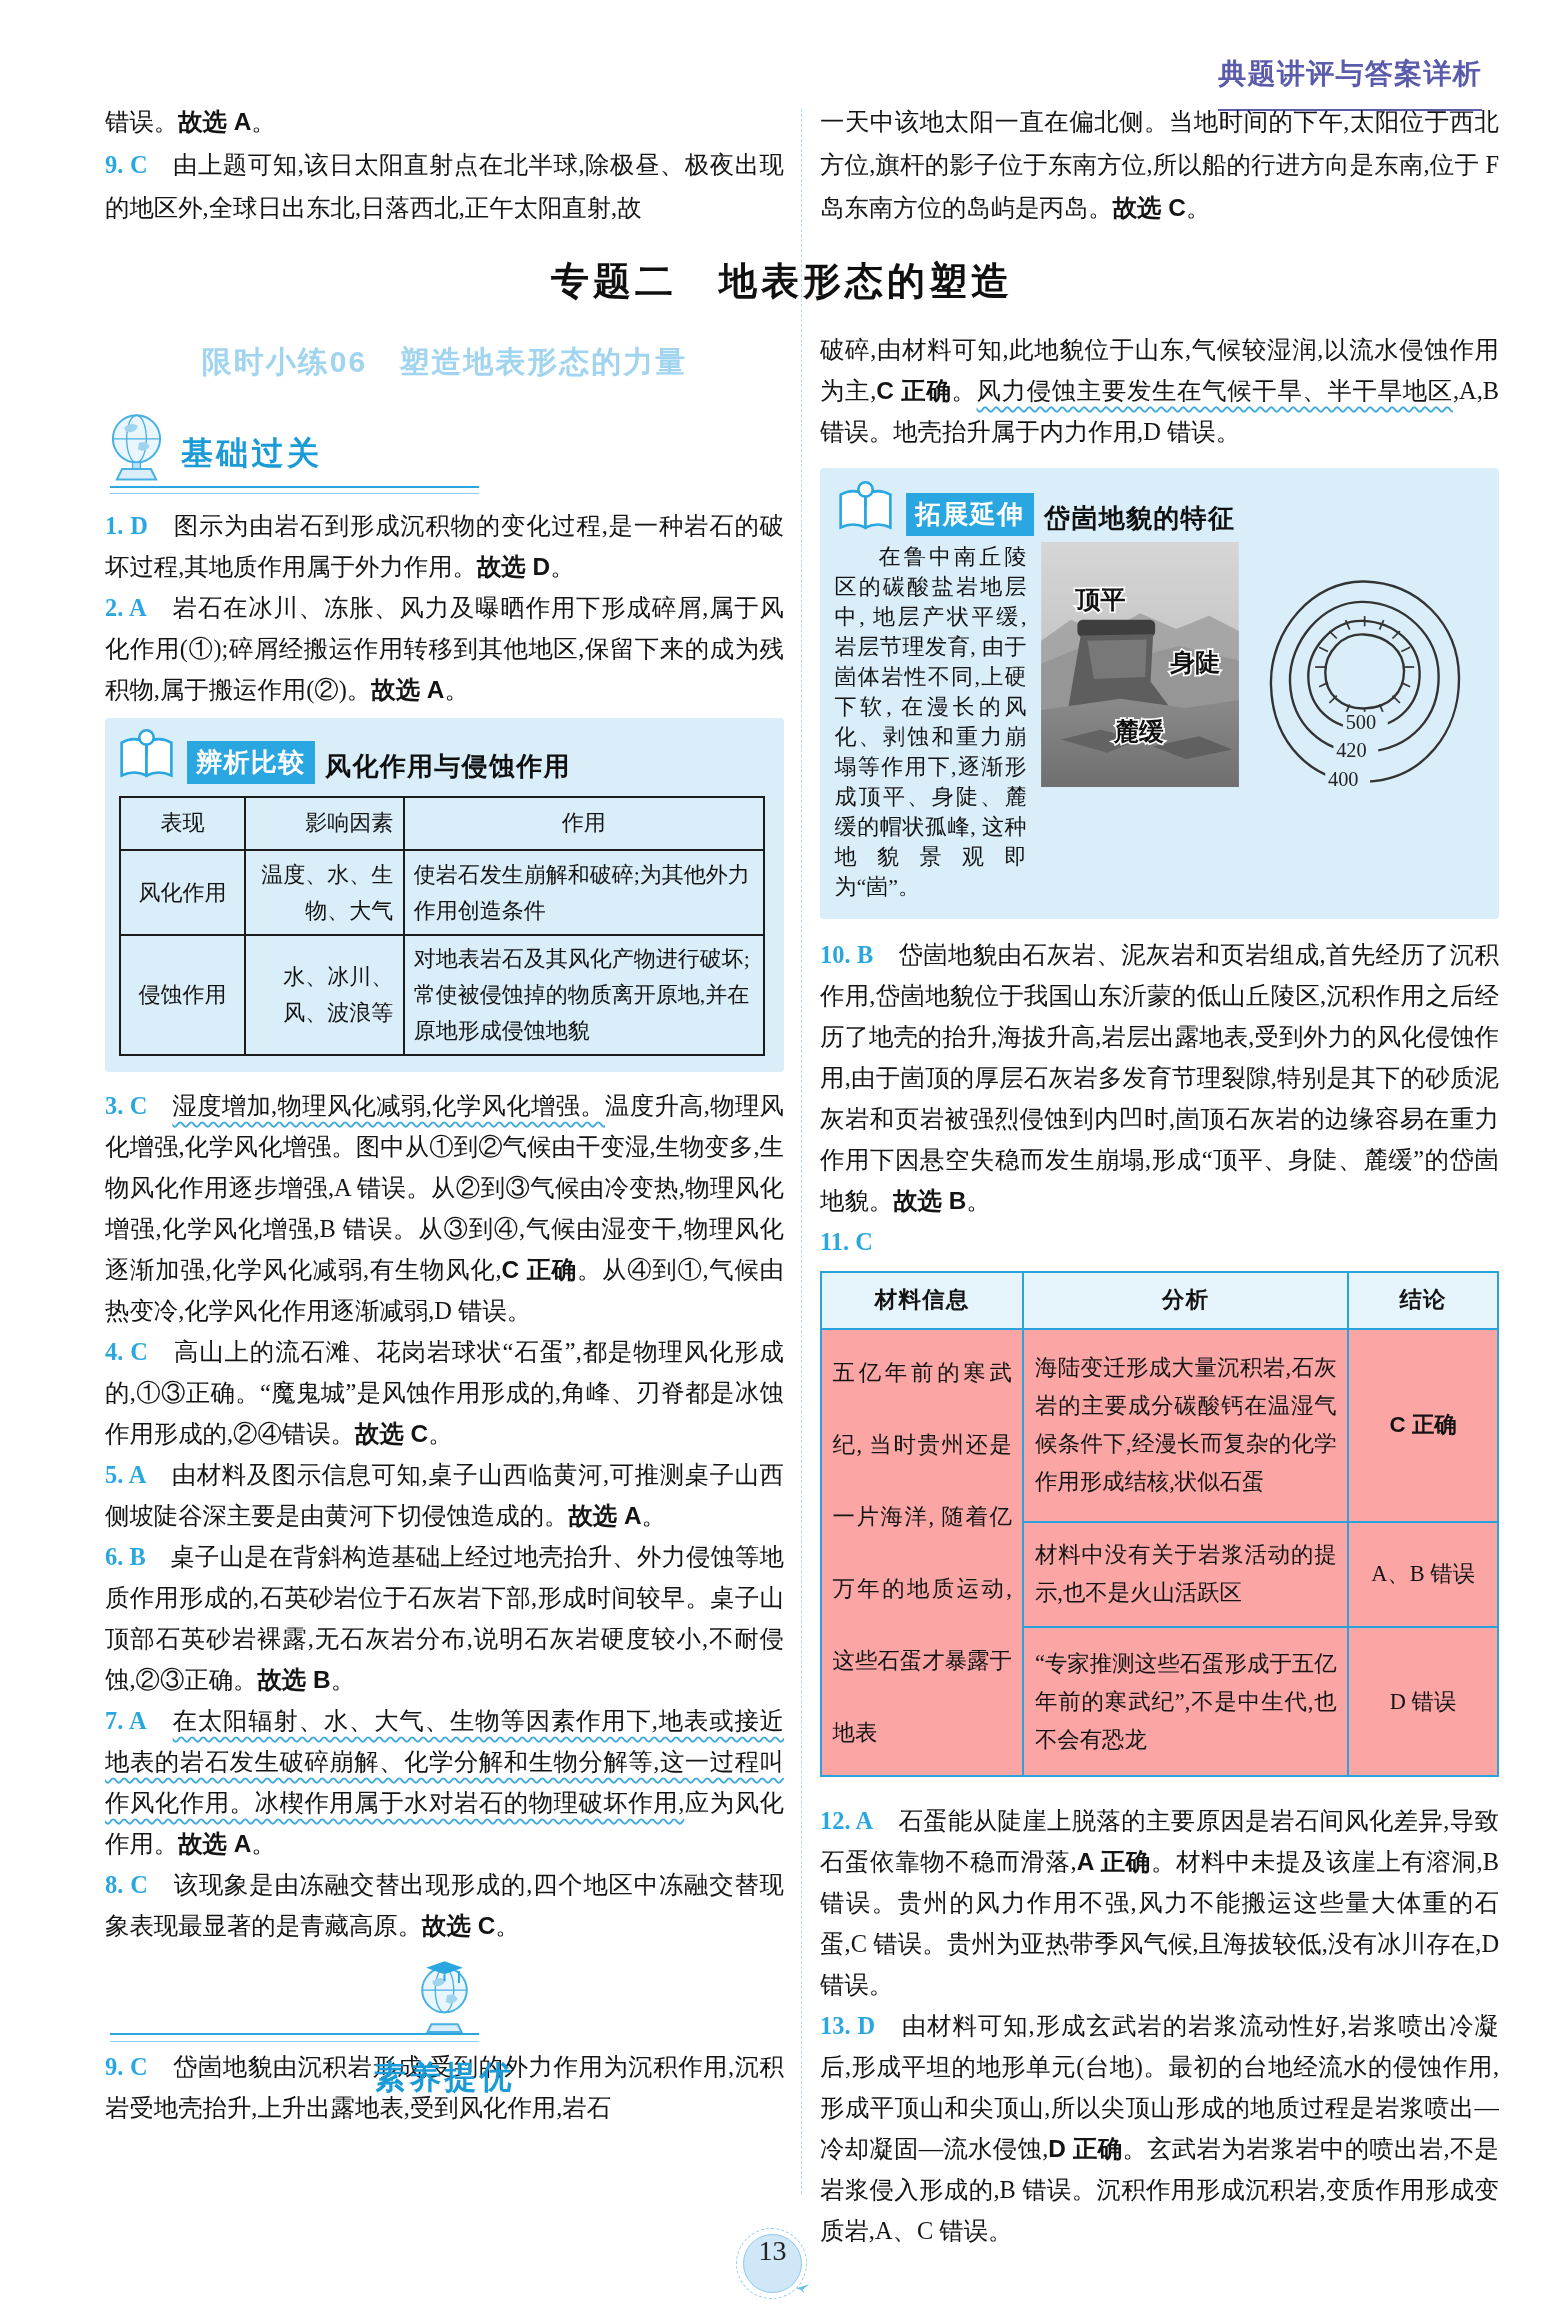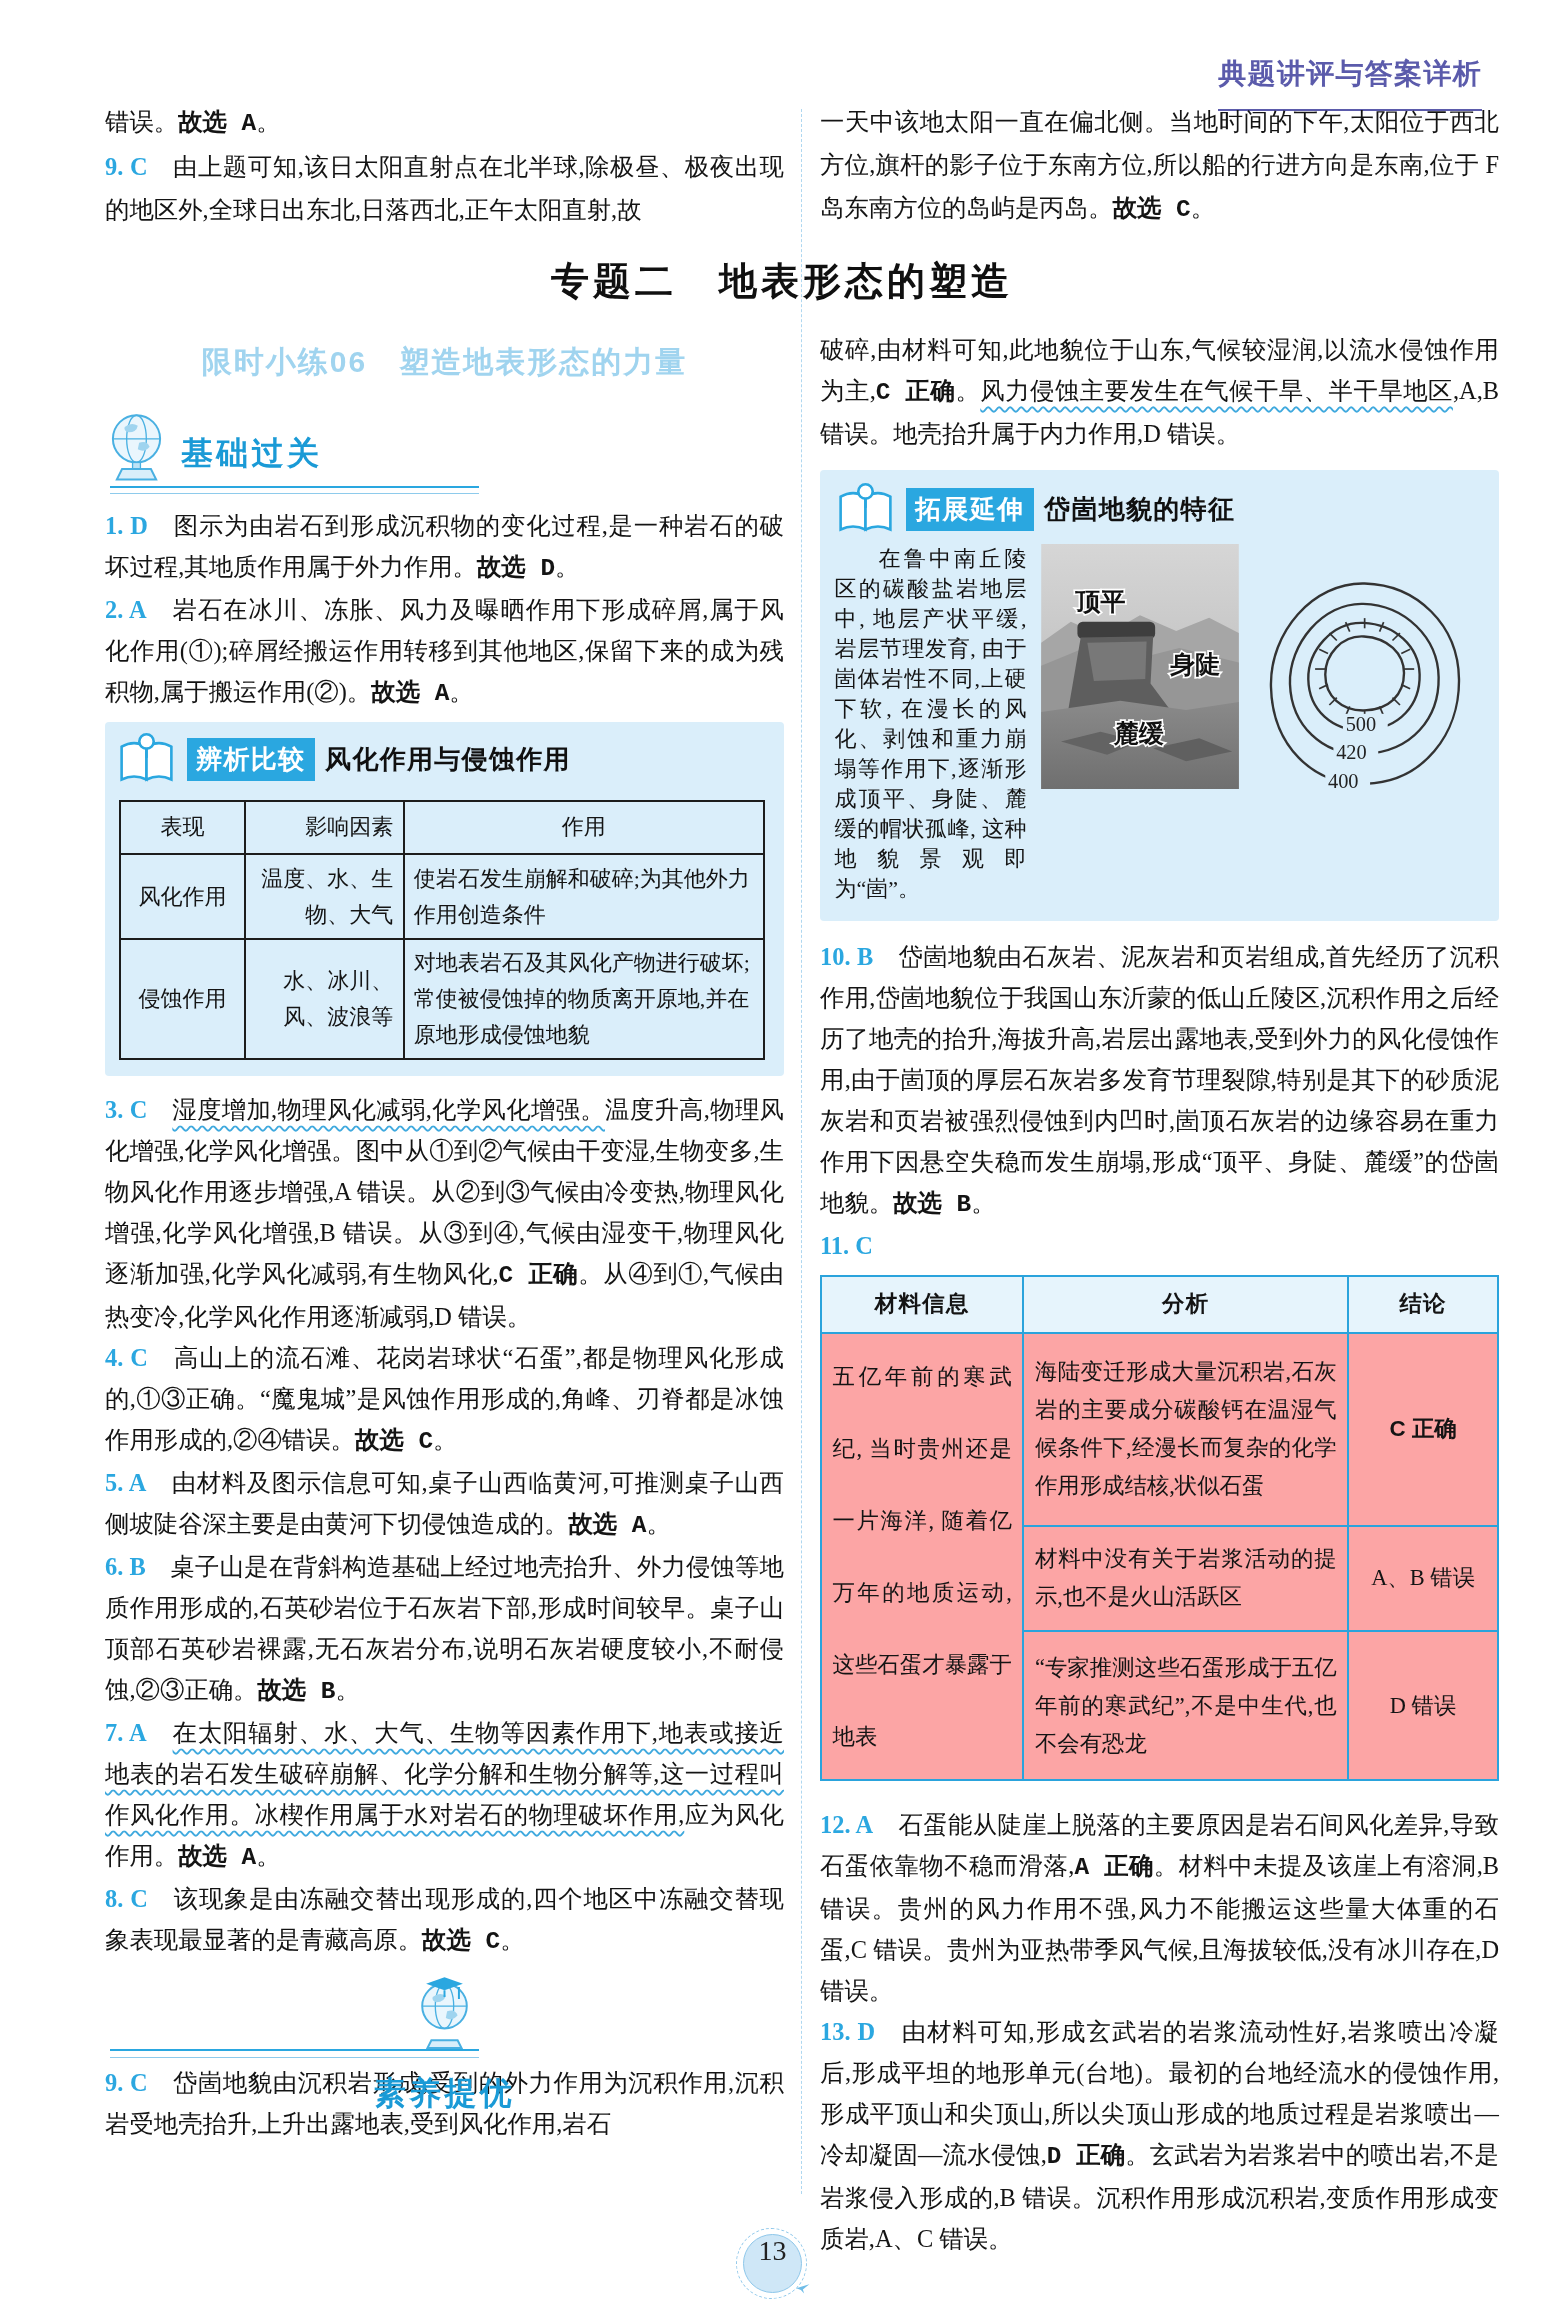--- a/index.html
+++ b/index.html
@@ -1,21 +1,21 @@
 <!DOCTYPE html>
 <html style="font-size:10.5px"><head>
 <meta charset="utf-8">
 <style>
   html,body{margin:0;padding:0;background:#e9e9e9;}
   .page{position:relative;width:1564px;height:2319px;background:#ffffff;overflow:hidden;
         font-family:"Liberation Serif",serif;color:#141414;}
   
   .para{font-size:24.4px;line-height:41px;text-align:justify;margin:0;}
   .seg-num{color:#2ba7e0;font-weight:700;}
-  .seg-b{font-weight:700;font-family:Liberation Mono, monospace;}
+  .seg-b{font-weight:700;font-family:Liberation Sans, sans-serif;}
   .seg-w{text-decoration-line:underline;text-decoration-style:wavy;
          text-decoration-color:#3fa9de;text-decoration-thickness:1.6px;text-underline-offset:7.2px;}
   
   .hdr{position:absolute;top:55px;right:82px;font:700 28px "Liberation Sans",sans-serif;
        color:#5b5bab;border-bottom:2px solid #5b5bab;padding-bottom:16px;letter-spacing:1.3px;}
   
   .topL{position:absolute;left:105px;top:100px;width:679px;}
   .topR{position:absolute;left:820px;top:100px;width:679px;}
   .topL .para,.topR .para{line-height:43px;}
   
@@ -28,21 +28,21 @@
   
   .subtitle{margin-top:13px;text-align:center;font:700 30px "Liberation Sans",sans-serif;
       color:#a0d4ef;letter-spacing:2px;}
   .badge{position:relative;margin-top:25px;display:flex;align-items:center;gap:13px;height:86px;}
   .badge .blabel{font:700 32px "Liberation Sans",sans-serif;color:#1a9ad6;letter-spacing:3.3px;padding-top:5.3px;}
   .badge .rule{position:absolute;left:5.3px;bottom:0px;width:369px;height:5.3px;
       border-top:2px solid #2aa7e0;border-bottom:1.3px solid #8ecbec;}
   
   .bluebox{background:#daeefa;border-radius:4px;}
   .box1{margin-top:8px;padding:9.2px 16px 16px 10.5px;}
-  .boxhead{display:flex;align-items:center;gap:10.5px;}
+  .boxhead{display:flex;align-items:flex-end;gap:10.5px;}
   .boxhead .blab{background:#2aa7e0;color:#fff;font:700 26px "Liberation Sans",sans-serif;
       padding:4px 9.2px;letter-spacing:1.3px;white-space:nowrap;}
   .boxhead .btitle{font:700 26px "Liberation Sans",sans-serif;color:#101010;letter-spacing:1.3px;}
   
   .t1{border-collapse:collapse;margin:12px auto 0 auto;width:646px;background:transparent;}
   .t1 th,.t1 td{border:2px solid #1c1c1c;font-size:22px;line-height:36px;padding:5.3px 9.2px;}
   .t1 th{font-weight:400;height:41px;text-align:center;}
   .t1 .c1{width:105px;text-align:center;}
   .t1 .c2{width:138px;text-align:right;}
   .t1 .c3{text-align:left;}

